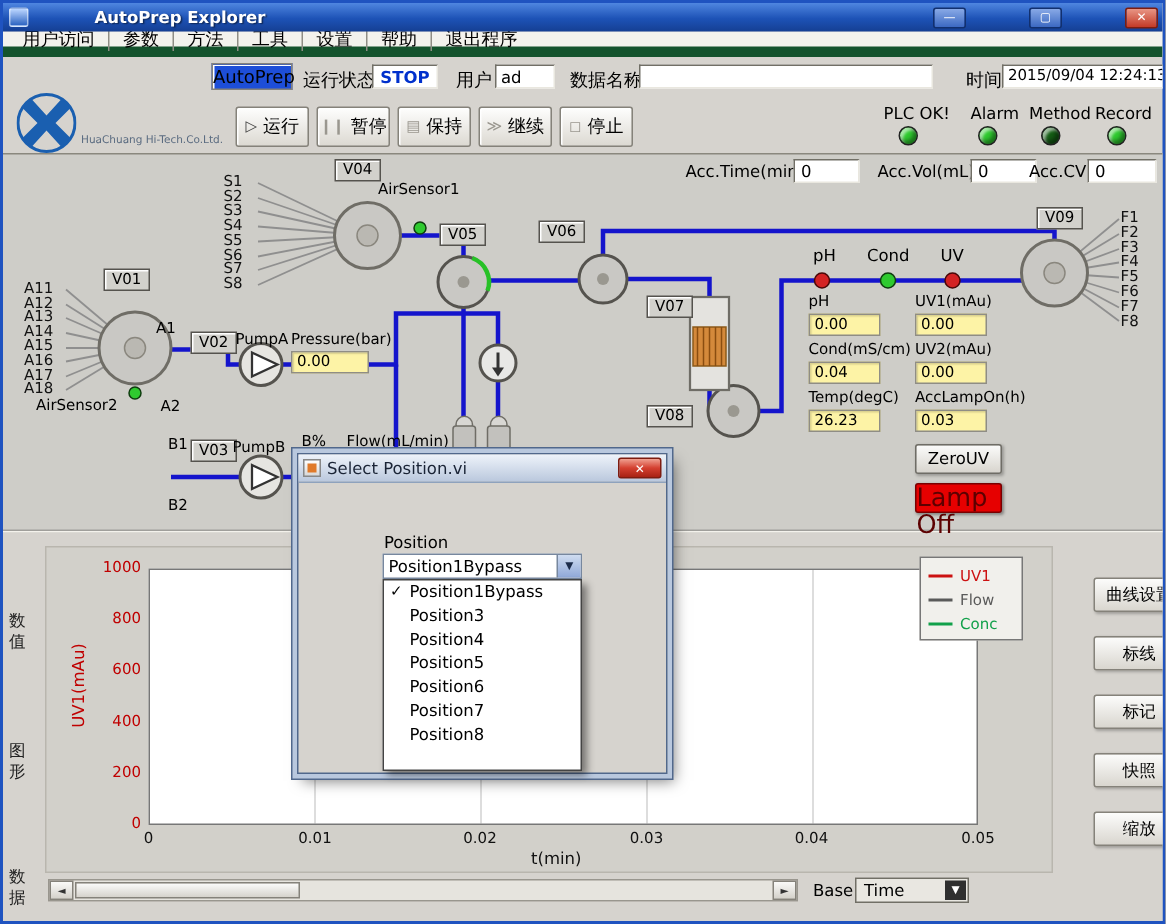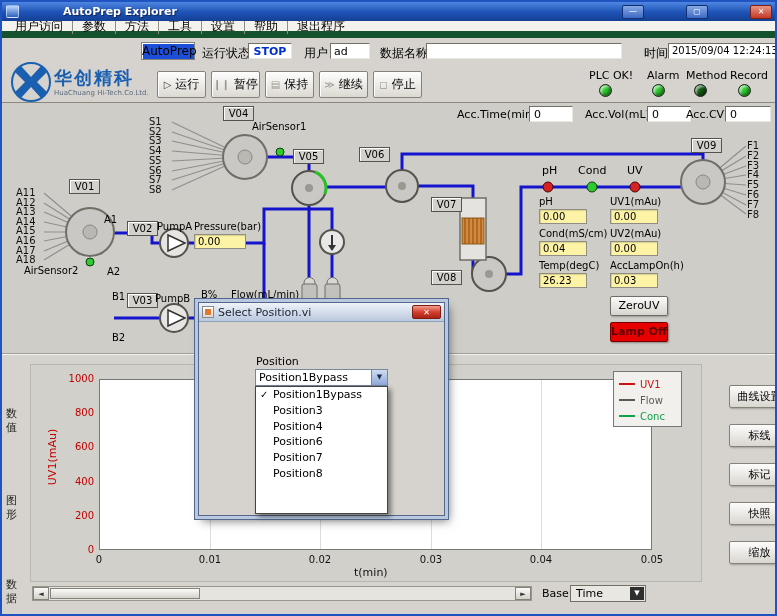--- a/index.html
+++ b/index.html
@@ -62,21 +62,21 @@
   .dtext{position:absolute;font-size:10px;white-space:nowrap;}
   .dtext11{position:absolute;font-size:11px;white-space:nowrap;}
   .yellow-field{position:absolute;height:15px;background:#fdf3a6;border:1px solid #8f8d85;
     font-size:10px;padding:1px 3px;box-shadow:inset 1px 1px 1px rgba(0,0,0,.15);}
   .white-field{position:absolute;height:16px;background:#fff;border:1px solid;
     border-color:#716f66 #e9e7df #e9e7df #716f66;font-size:11px;padding:1px 4px;}
   .d-btn{position:absolute;width:58px;height:20px;background:linear-gradient(#fbfbfa,#d8d5ce);
     border:1px solid #6f6d66;border-radius:2px;font-size:11px;text-align:center;line-height:18px;
     box-shadow:1px 1px 2px rgba(0,0,0,.25);cursor:default;}
   .lamp-btn{position:absolute;width:58px;height:20px;border:1px solid #7a0000;border-radius:2px;
-    color:#5c0000;font-size:11px;font-weight:bold;text-align:left;line-height:18px;
+    color:#5c0000;font-size:17px;font-weight:normal;text-align:left;line-height:18px;
     box-shadow:1px 1px 2px rgba(0,0,0,.35);cursor:default;}
 
   
   .bottom-panel{position:absolute;top:353px;left:0;width:777px;height:261px;background:#d6d3ce;}
   .chart-frame{position:absolute;left:28px;top:9px;width:672px;height:218px;
     border:1px solid #b9b6ae;background:#d2d0ca;}
   .plot{position:absolute;left:97px;top:24px;width:553px;height:171px;background:#fff;border:1px solid #777;
     background-image:repeating-linear-gradient(90deg, transparent 0 109.6px, #ddd 109.6px 110.6px);}
   .ytick{position:absolute;width:30px;text-align:right;color:#c00000;font-size:10px;}
   .xtick{position:absolute;width:44px;text-align:center;color:#111;font-size:10px;}
@@ -159,21 +159,20 @@
   <input class="fld" style="left: 328px; top: 41px; width: 40px; height: 16px;" value="ad">
   <div class="lbl" style="left:378px;top:43px;">数据名称</div>
   <input class="fld" style="left: 424px; top: 41px; width: 196px; height: 16px;" value="">
   <div class="lbl" style="left:642px;top:43px;">时间</div>
   <div class="box3d" style="left:666px;top:41px;width:108px;height:16px;font-size:10px;">2015/09/04 12:24:13</div>
 
   <svg width="40" height="40" style="position:absolute;left:9px;top:60px;" viewBox="0 0 40 40">
     <circle cx="20" cy="20" r="19" fill="none" stroke="#1a5fb0" stroke-width="2"></circle>
     <polygon points="4,10 10,4 20,15 30,4 36,10 26,20 36,30 30,36 20,25 10,36 4,30 14,20" fill="#1a5fb0"></polygon>
   </svg>
-  <div class="brand-cn">华创精科</div>
   <div class="brand-en">HuaChuang Hi-Tech.Co.Ltd.</div>
 
   <div class="tb-btn" style="left:155px;">
     <span class="tb-icon active">▷</span>
     <span>运行</span>
   </div>
   <div class="tb-btn" style="left:209px;">
     <span class="tb-icon">❙❙</span>
     <span>暂停</span>
   </div>
@@ -464,20 +463,24 @@
       <div class="dlg-item">
         <span class="check"></span>
         <span>Position3</span>
       </div>
       <div class="dlg-item">
         <span class="check"></span>
         <span>Position4</span>
       </div>
       <div class="dlg-item">
         <span class="check"></span>
+        <span>Position5</span>
+      </div>
+      <div class="dlg-item">
+        <span class="check"></span>
         <span>Position6</span>
       </div>
       <div class="dlg-item">
         <span class="check"></span>
         <span>Position7</span>
       </div>
       <div class="dlg-item">
         <span class="check"></span>
         <span>Position8</span>
       </div>

